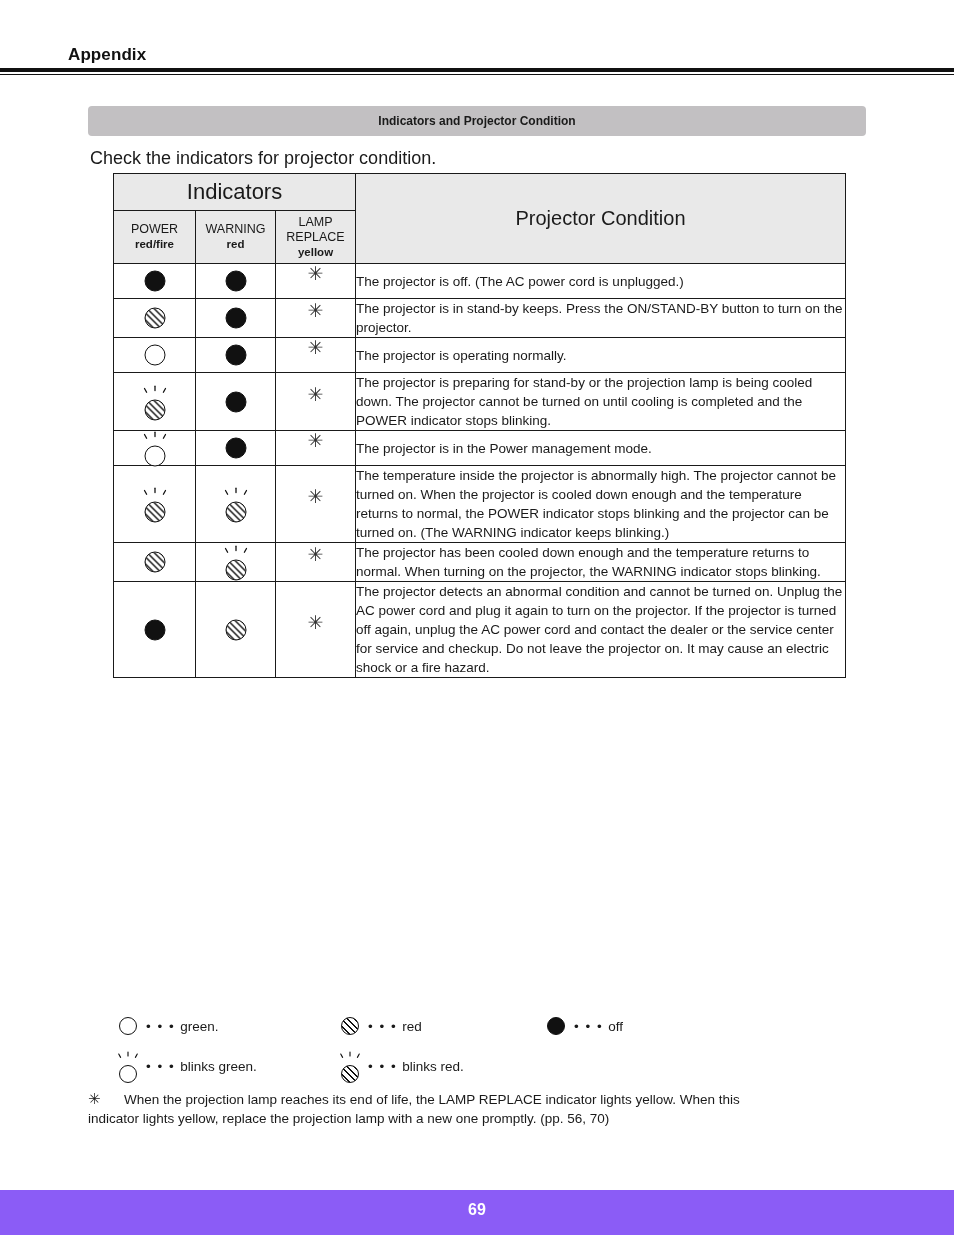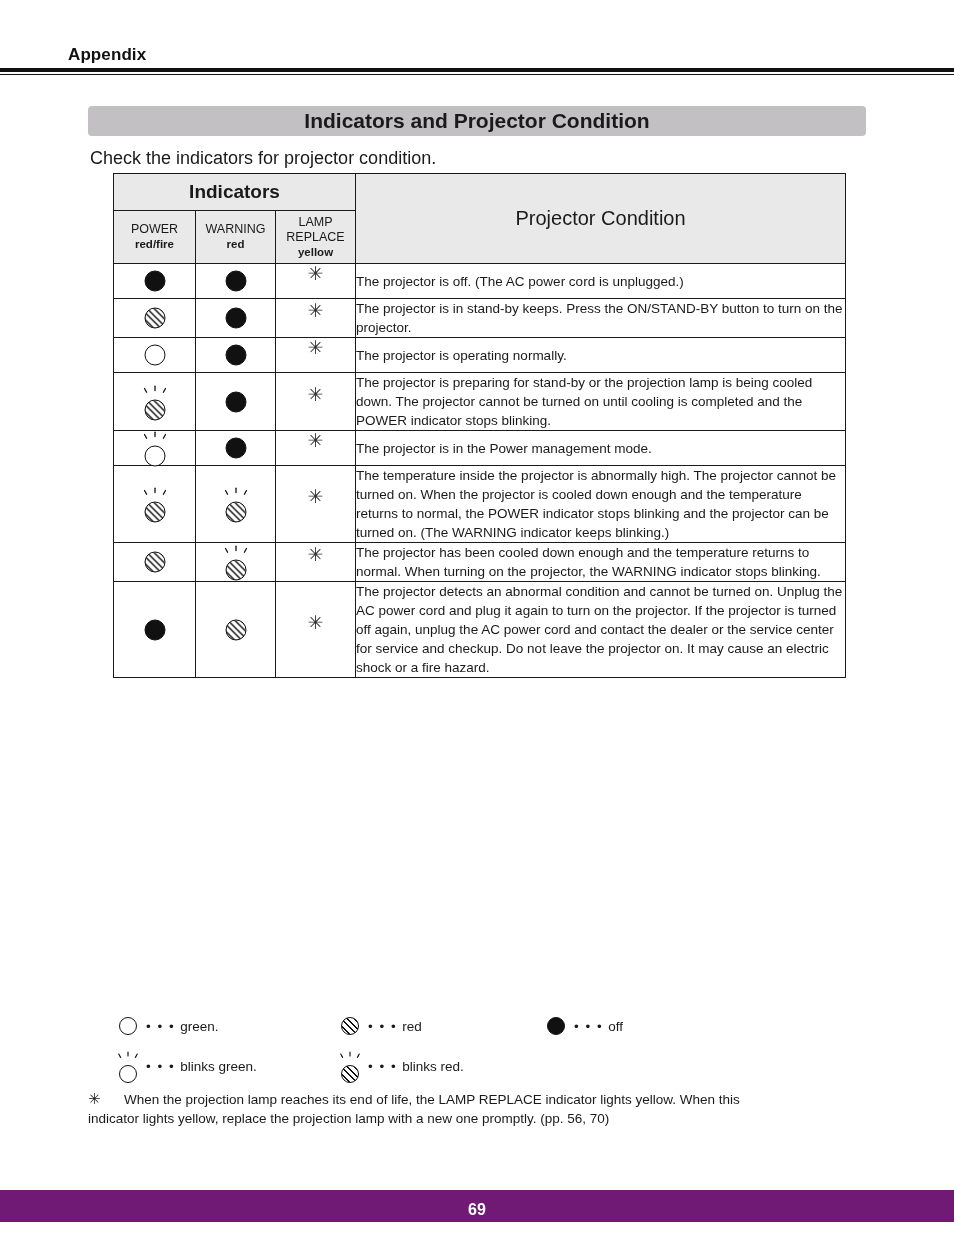--- a/index.html
+++ b/index.html
@@ -48,21 +48,21 @@
     position: absolute;
     left: 88px; top: 106px;
     width: 778px; height: 30px;
     background: #c2c0c2;
     border-radius: 4px;
     display: flex;
     align-items: center;
     justify-content: center;
   }
   .section-bar .section-title {
-    font-size: 21px;
+    font-size: 12px;
     font-weight: bold;
     color: #1a1a1a;
   }
 
   .intro-line {
     position: absolute;
     left: 90px; top: 148px;
     font-size: 18px;
     color: #1a1a1a;
   }
@@ -78,22 +78,22 @@
   .ind-table td, .ind-table th {
     border: 1px solid #1a1a1a;
     padding: 0;
     vertical-align: middle;
   }
   .hdr-cell {
     background: #e9e9e9;
     text-align: center;
   }
   .hdr-indicators {
-    font-size: 19px;
-    font-weight: bold;
+    font-size: 22px;
+    font-weight: normal;
     height: 37px;
     color: #1a1a1a;
   }
   .hdr-cond {
     font-size: 20px;
     font-weight: normal;
     color: #1a1a1a;
   }
   .hdr-sub {
     height: 53px;
@@ -212,22 +212,22 @@
   .footnote .fn-body {
     margin-left: 20px;
     text-indent: 0;
   }
   .footnote .fn-body .l2 { display: block; padding-left: 0px; }
 
   
   .footer-bar {
     position: absolute;
     left: 0; top: 1190px;
-    width: 954px; height: 32px;
-    background: #701a75;
+    width: 954px; height: 45px;
+    background: #8b5cf6;
   }
   .footer-bar .pageno {
     position: absolute;
     left: 0; right: 0;
     top: 11px;
     text-align: center;
     color: #ffffff;
     font-size: 16px;
     font-weight: bold;
   }

